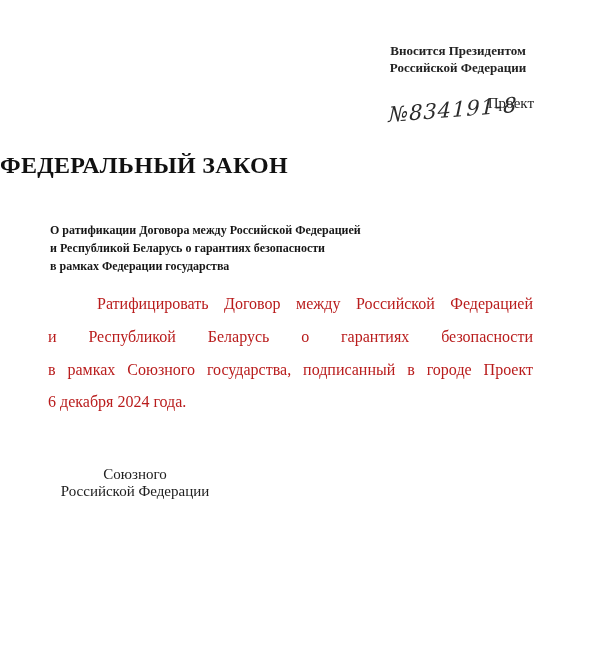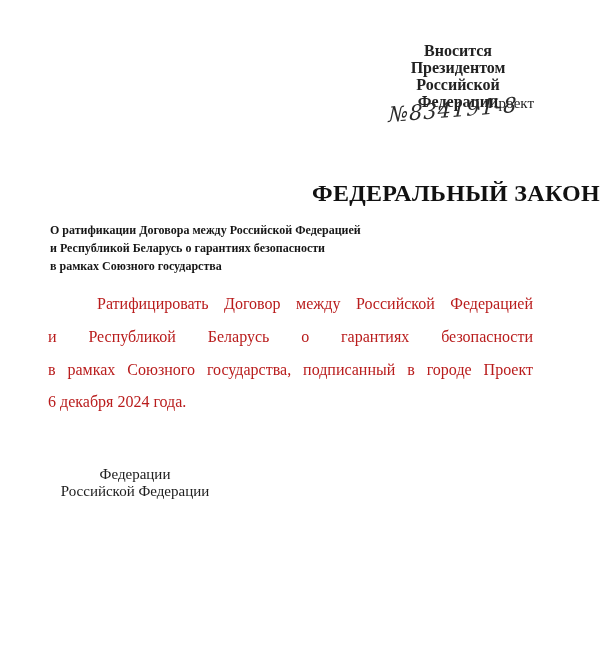--- a/index.html
+++ b/index.html
@@ -17,21 +17,21 @@
     overflow: hidden;
   }
 
   
   .submitted-by {
     position: absolute;
     top: 42px;
     right: 67px;
     width: 150px;
     text-align: center;
-    font-size: 16px;
+    font-size: 13px;
     line-height: 17px;
     font-weight: 600;
     color: #222222;
   }
 
   
   .draft-label {
     position: absolute;
     top: 95px;
     right: 66px;
@@ -55,27 +55,26 @@
     transform-origin: left bottom;
     white-space: nowrap;
   }
 
   
   .law-title {
     position: absolute;
     top: 153px;
     left: 0;
     width: 600px;
-    text-align: right;
+    text-align: left;
     font-size: 24px;
     font-weight: bold;
     letter-spacing: 0.3px;
     color: #111111;
     line-height: 24px;
-    margin-top: 28px;
   }
 
   
   .law-subtitle {
     position: absolute;
     top: 221px;
     left: 50px;
     width: 500px;
     text-align: left;
     font-size: 12px;
@@ -129,28 +128,28 @@
 
   <div class="draft-label">Проект</div>
 
   <div class="bill-number">№834191-8</div>
 
   <div class="law-title">ФЕДЕРАЛЬНЫЙ ЗАКОН</div>
 
   <div class="law-subtitle">
     <div>О ратификации Договора между Российской Федерацией</div>
     <div>и Республикой Беларусь о гарантиях безопасности</div>
-    <div>в рамках Союзного государства</div>
+    <div>в рамках Федерации государства</div>
   </div>
 
   <div class="law-body">
     <div class="body-line first">Ратифицировать Договор между Российской Федерацией</div>
     <div class="body-line">и Республикой Беларусь о гарантиях безопасности</div>
     <div class="body-line">в рамках Союзного государства, подписанный в городе Проект</div>
     <div class="body-line last">6 декабря 2024 года.</div>
   </div>
 
   <div class="signature">
-    <div>Федерации</div>
+    <div>Союзного</div>
     <div>Российской Федерации</div>
   </div>
 
 </div>
 
 </body></html>

